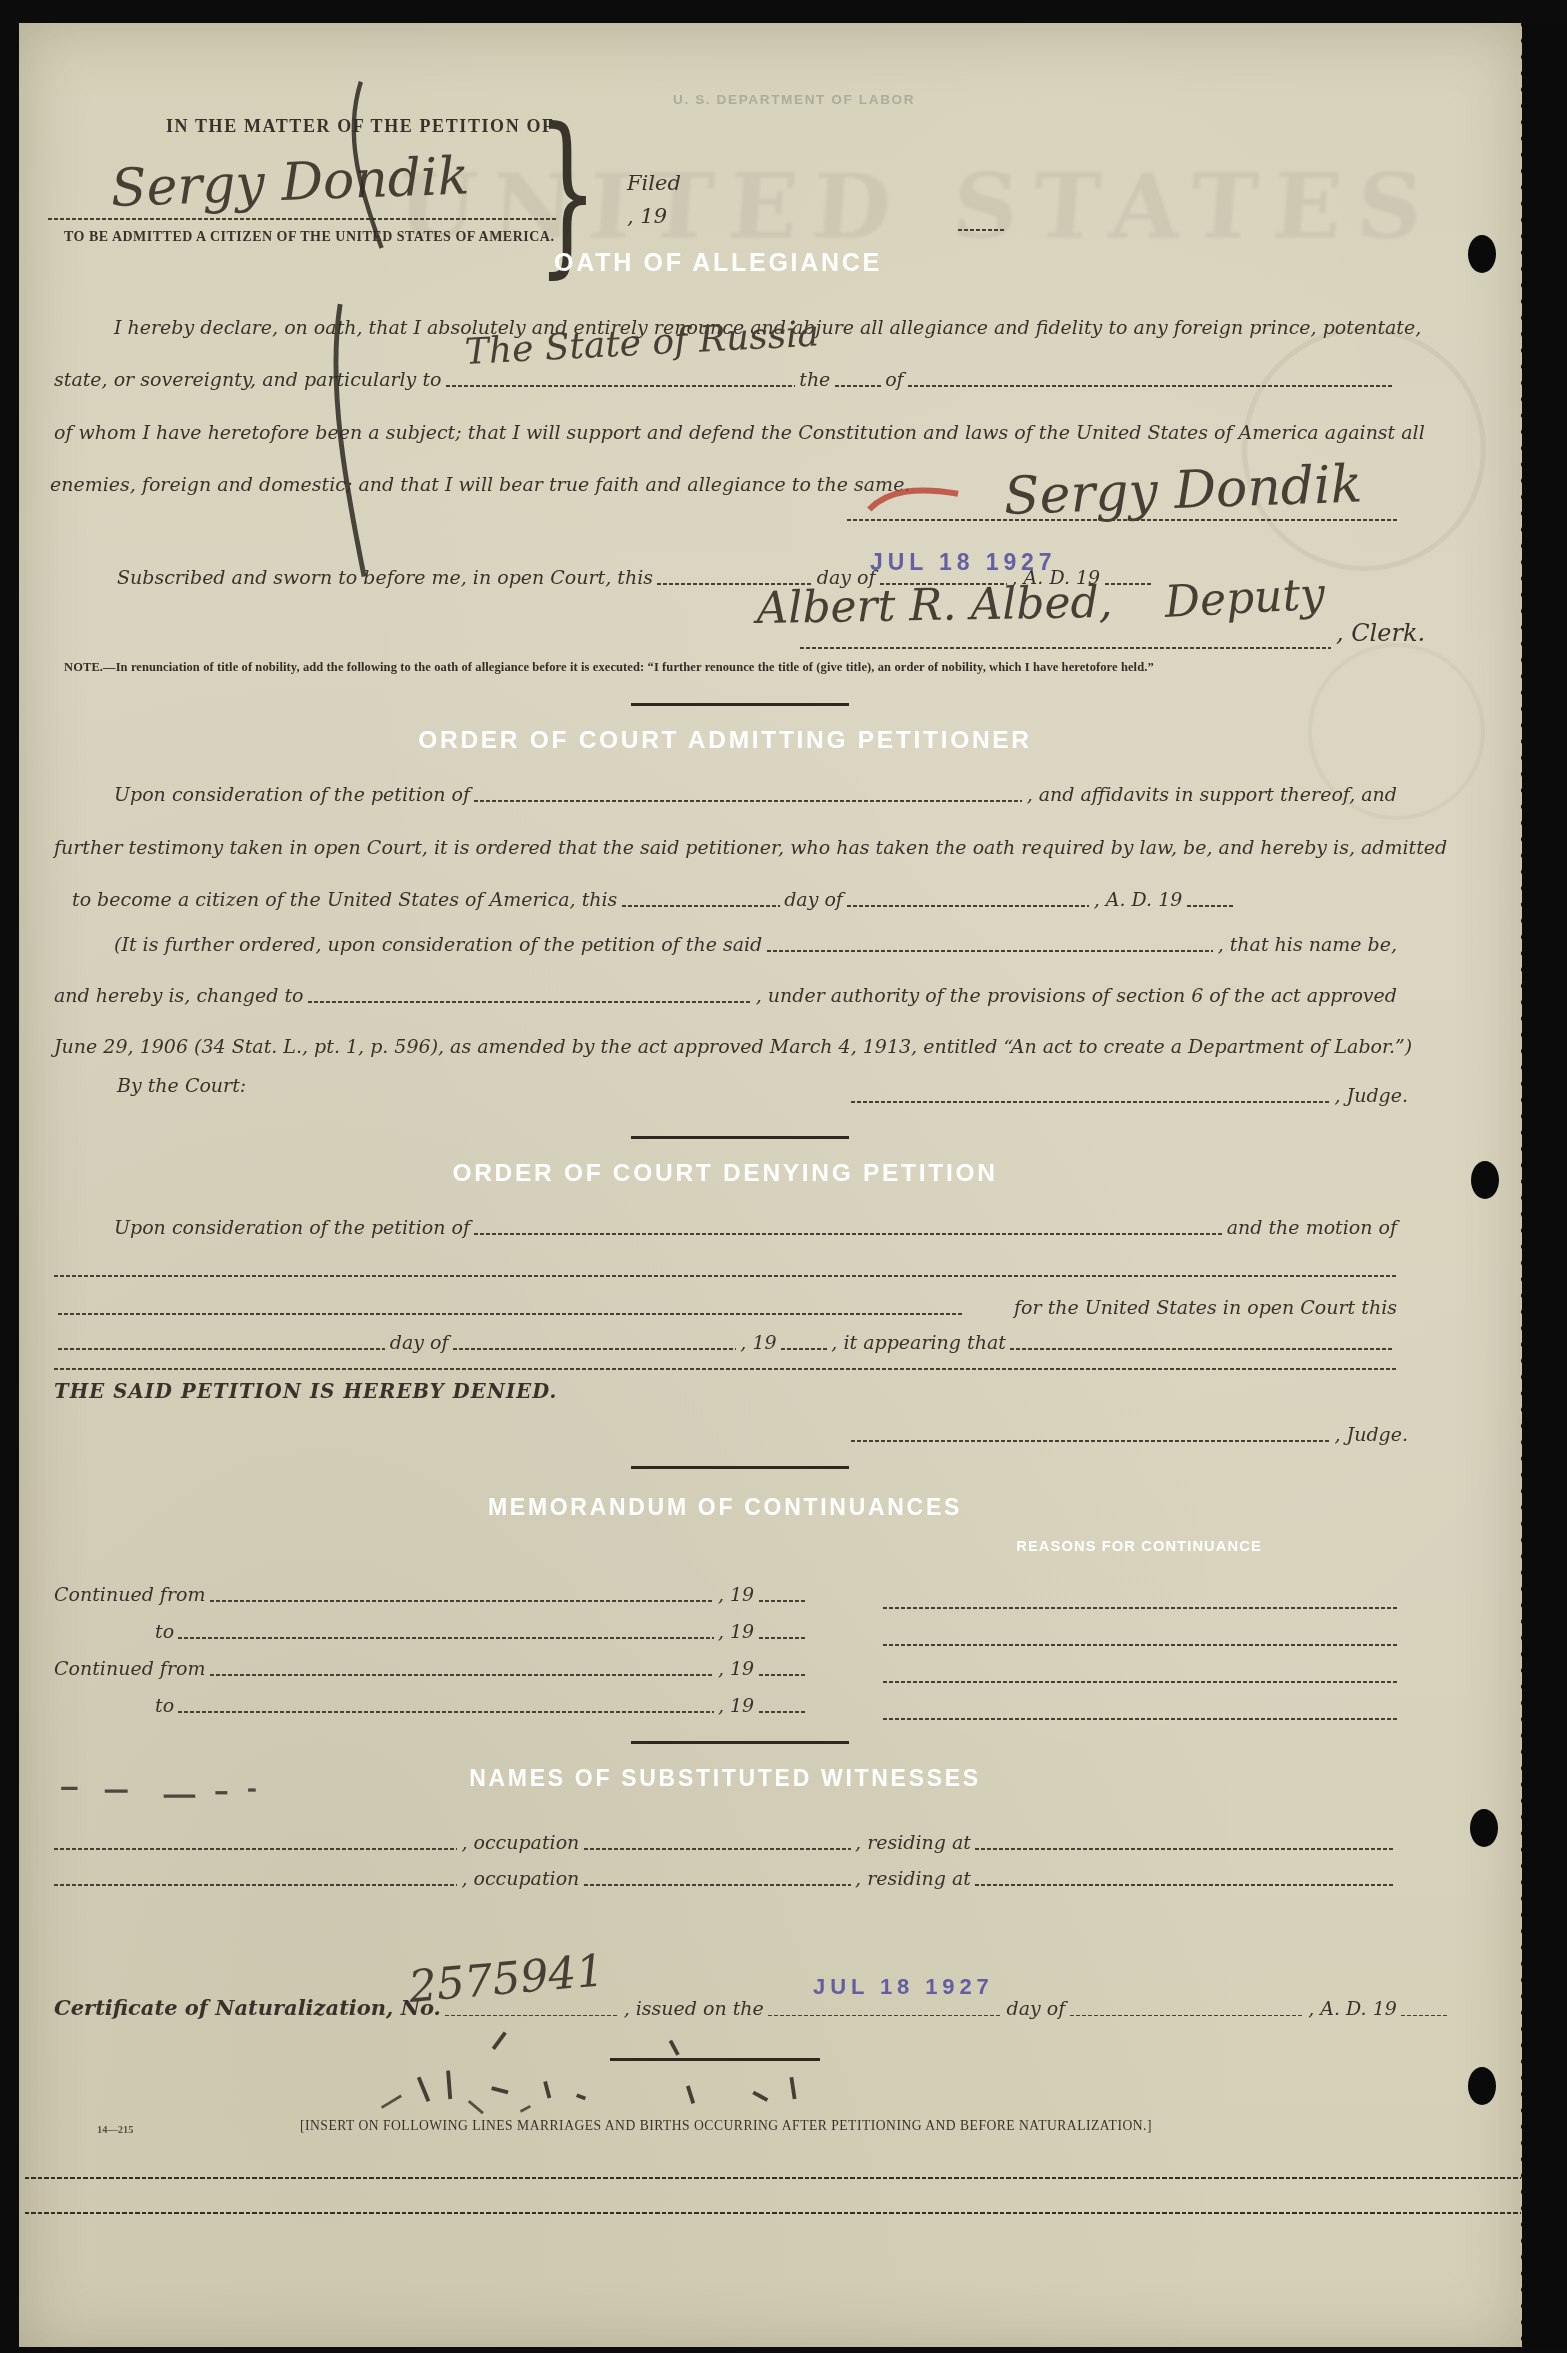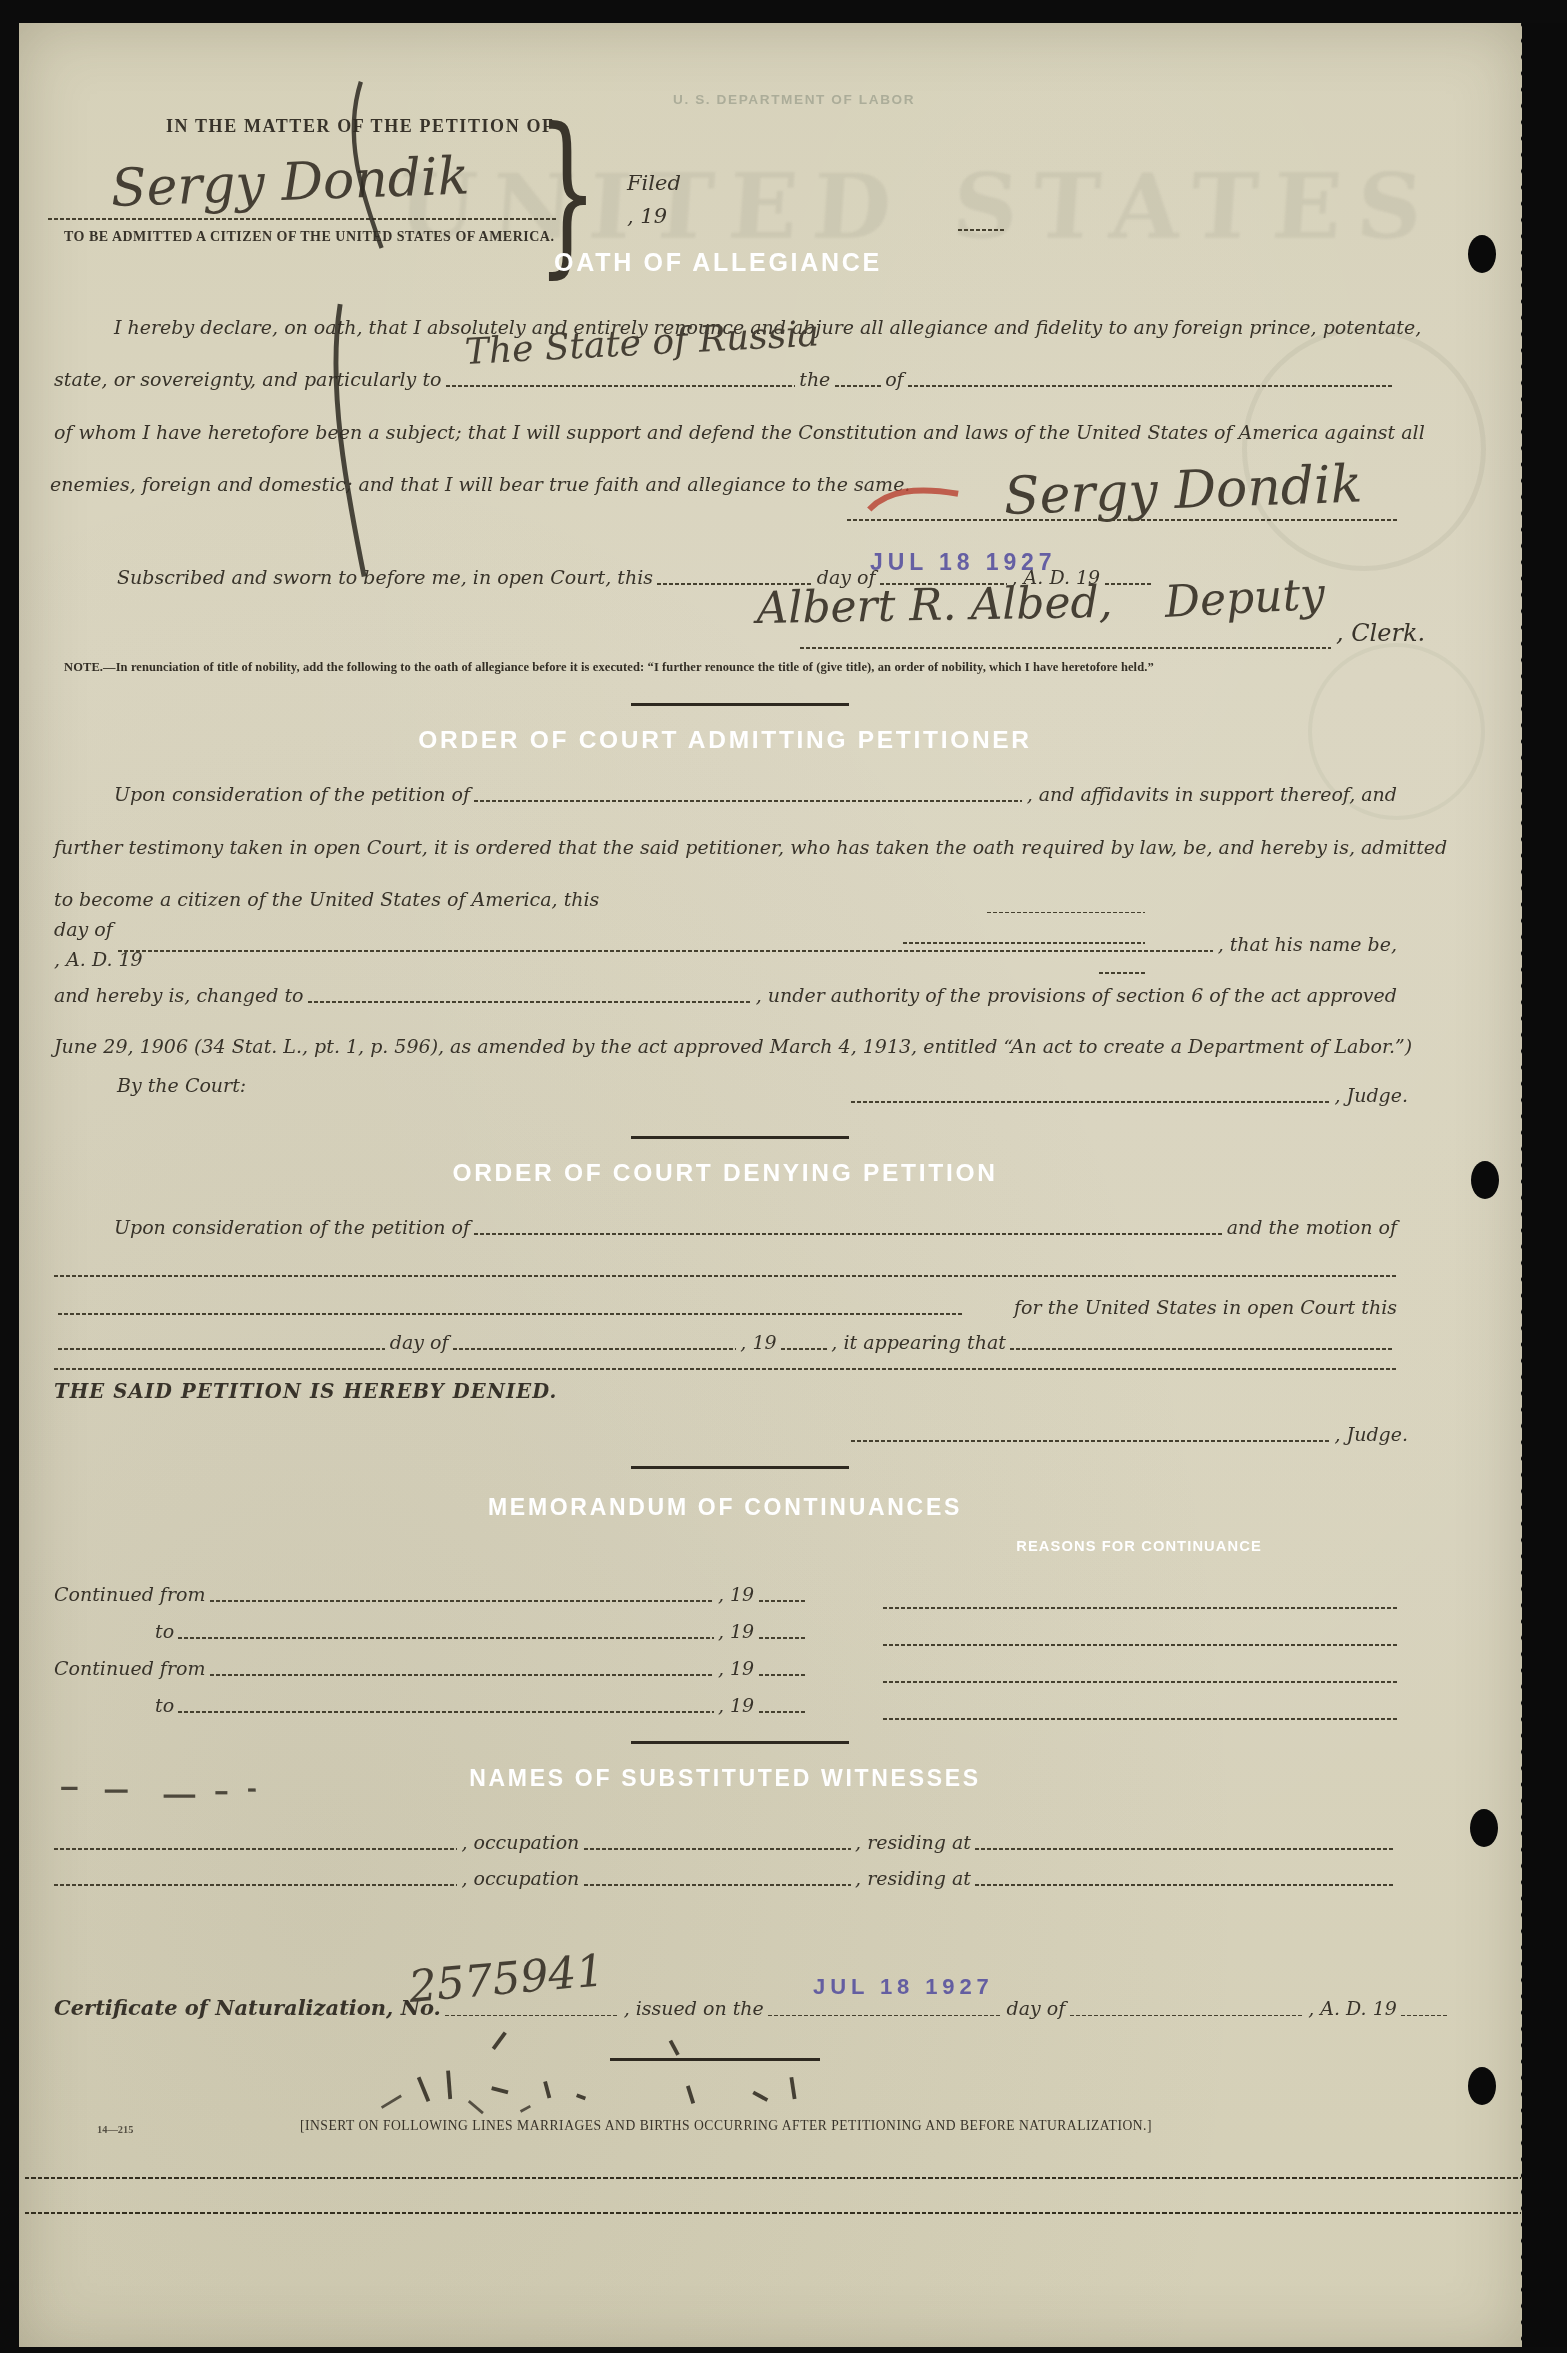--- a/index.html
+++ b/index.html
@@ -155,30 +155,31 @@
 
 <div class="row" style="left:54px;top:783px;width:1343px;">
   <span class="ind"></span>
   <span>Upon consideration of the petition of</span>
   <span class="fill f1"></span>
   <span>, and affidavits in support thereof, and</span>
 </div>
 <div class="row" style="left:54px;top:836px;width:1343px;">
   <span>further testimony taken in open Court, it is ordered that the said petitioner, who has taken the oath required by law, be, and hereby is, admitted</span>
 </div>
-<div class="row" style="left:54px;top:888px;width:1095px;flex-direction:column;">
+<div class="row" style="left:72px;top:888px;width:1095px;">
   <span>to become a citizen of the United States of America, this</span>
   <span class="fill" style="width:158px;"></span>
   <span>day of</span>
   <span class="fill" style="width:242px;"></span>
   <span>, A. D. 19</span>
   <span class="fill dshort"></span>
 </div>
 <div class="row" style="left:54px;top:933px;width:1343px;">
   <span class="ind"></span>
+  <span>(It is further ordered, upon consideration of the petition of the said</span>
   <span class="fill f1"></span>
   <span>, that his name be,</span>
 </div>
 <div class="row" style="left:54px;top:984px;width:1343px;">
   <span>and hereby is, changed to</span>
   <span class="fill f1"></span>
   <span>, under authority of the provisions of section 6 of the act approved</span>
 </div>
 <div class="row" style="left:54px;top:1035px;width:1343px;">
   <span>June 29, 1906 (34 Stat. L., pt. 1, p. 596), as amended by the act approved March 4, 1913, entitled “An act to create a Department of Labor.”)</span>

